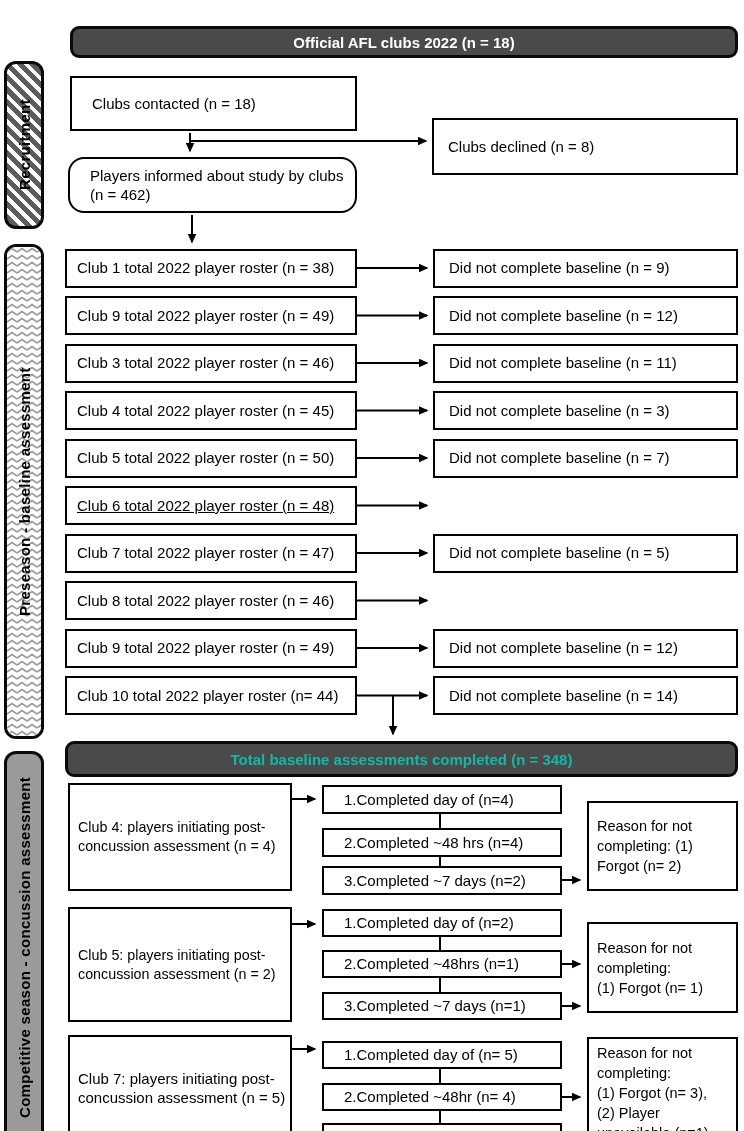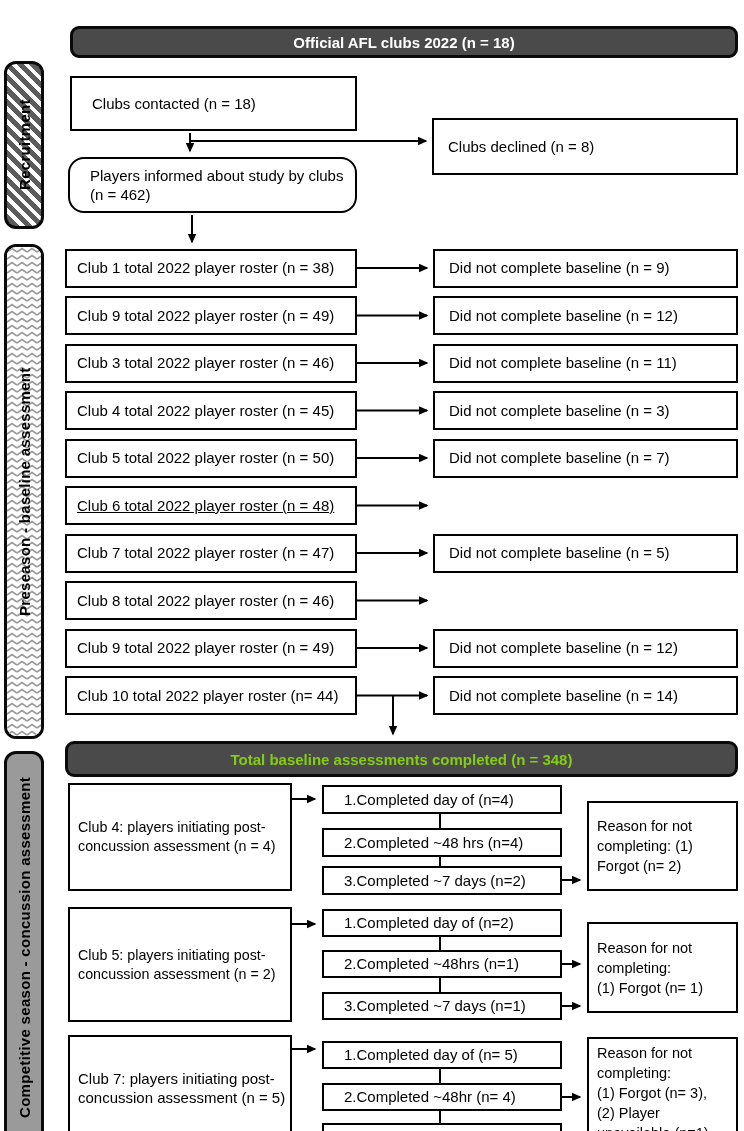--- a/index.html
+++ b/index.html
@@ -125,21 +125,21 @@
   <div class="box padL14" style="left:433px;top:415.5px;width:305px;height:39px;">Did not complete baseline (n = 7)</div>
   <div class="box padL10" style="left:65px;top:463px;width:292px;height:39px;text-decoration:underline;">Club 6 total 2022 player roster (n = 48)</div>
   <div class="box padL10" style="left:65px;top:510.5px;width:292px;height:39px;">Club 7 total 2022 player roster (n = 47)</div>
   <div class="box padL14" style="left:433px;top:510.5px;width:305px;height:39px;">Did not complete baseline (n = 5)</div>
   <div class="box padL10" style="left:65px;top:558px;width:292px;height:39px;">Club 8 total 2022 player roster (n = 46)</div>
   <div class="box padL10" style="left:65px;top:605.5px;width:292px;height:39px;">Club 9 total 2022 player roster (n = 49)</div>
   <div class="box padL14" style="left:433px;top:605.5px;width:305px;height:39px;">Did not complete baseline (n = 12)</div>
   <div class="box padL10" style="left:65px;top:653px;width:292px;height:39px;">Club 10 total 2022 player roster (n= 44)</div>
   <div class="box padL14" style="left:433px;top:653px;width:305px;height:39px;">Did not complete baseline (n = 14)</div>
 
-  <div class="bar" style="left:65px;top:718px;width:673px;height:36px;background:#4a4a4a;color:#84cc16;">Total baseline assessments completed (n = 348)</div>
+  <div class="bar" style="left:65px;top:718px;width:673px;height:36px;background:#4a4a4a;color:#14b8a6;">Total baseline assessments completed (n = 348)</div>
 
   <div class="box padL8 pre" style="left:68px;top:760px;width:224px;height:108px;font-size:14.3px;">Club 4: players initiating post-
 concussion assessment (n = 4)</div>
   <div class="box padL12" style="left:322px;top:762px;width:240px;height:29px;">1.Completed day of (n=4)</div>
   <div class="box padL12" style="left:322px;top:805px;width:240px;height:29px;">2.Completed ~48 hrs (n=4)</div>
   <div class="box padL12" style="left:322px;top:843px;width:240px;height:29px;">3.Completed ~7 days (n=2)</div>
   <div class="box padL8 pre" style="left:587px;top:778px;width:151px;height:90px;font-size:14.5px;line-height:1.38;">Reason for not
 completing: (1)
 Forgot (n= 2)</div>
 

